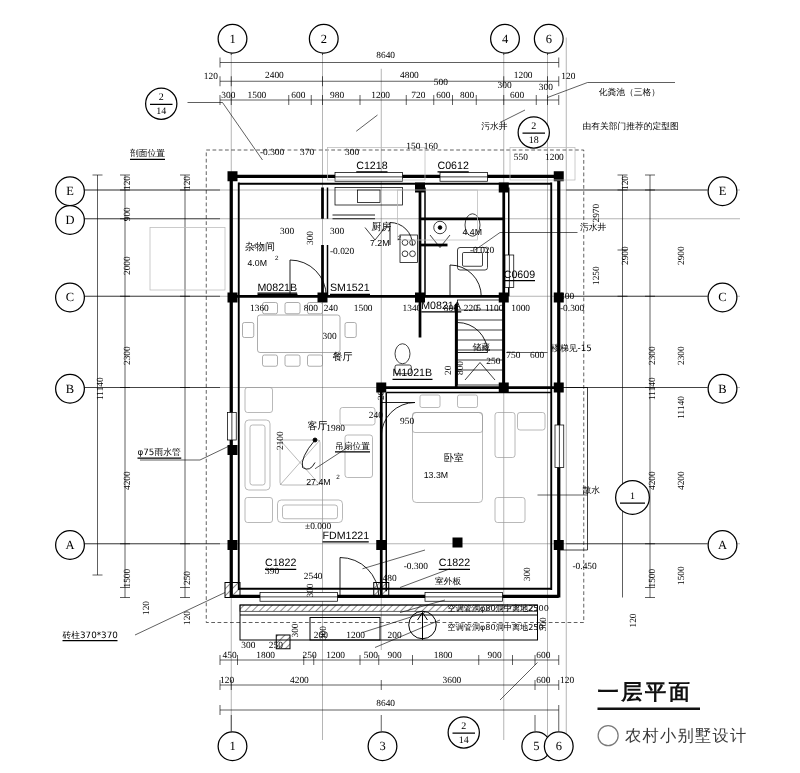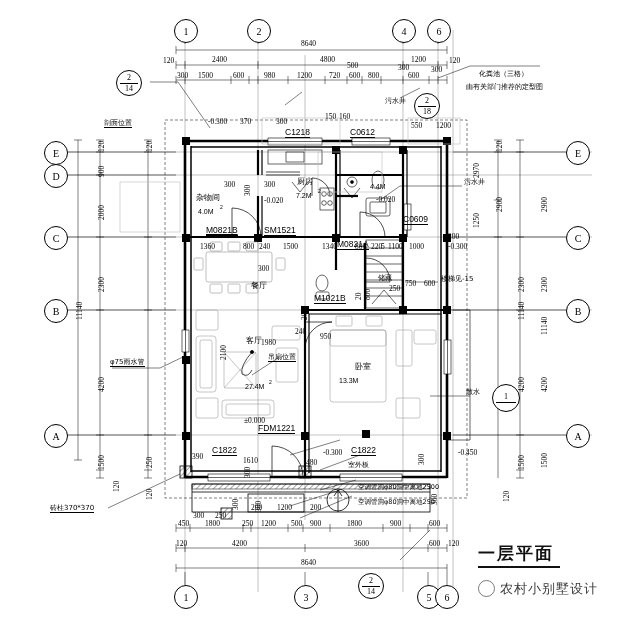--- a/index.html
+++ b/index.html
@@ -583,21 +583,21 @@
 <div class="lbl cn" style="left:196px;top:194px;font-size:8px;">杂物间</div>
 <div class="lbl" style="left:198px;top:208px;">4.0M</div>
 <div class="lbl" style="left:220px;top:205px;font-size:5px;">2</div>
 
 <div class="lbl cn" style="left:297px;top:178px;font-size:8px;">厨房</div>
 <div class="lbl" style="left:296px;top:192px;">7.2M</div>
 <div class="lbl" style="left:318px;top:189px;font-size:5px;">2</div>
 
 <div class="lbl" style="left:370px;top:183px;">4.4M</div>
 
-<div class="lbl cn" style="left:217px;top:282px;font-size:8px;padding-left:34px;">餐厅</div>
+<div class="lbl cn" style="left:232px;top:282px;font-size:8px;padding-left:34px;">餐厅</div>
 
 <div class="lbl cn" style="left:246px;top:337px;font-size:8px;">客厅</div>
 <div class="lbl" style="left:245px;top:383px;">27.4M</div>
 <div class="lbl" style="left:269px;top:380px;font-size:5px;">2</div>
 
 <div class="lbl cn" style="left:342px;top:363px;font-size:8px;padding-left:13px;">卧室</div>
 <div class="lbl" style="left:339px;top:377px;">13.3M</div>
 
 <div class="lbl cn" style="left:378px;top:275px;font-size:7px;">储藏</div>
 
@@ -615,21 +615,21 @@
 
 <div class="lbl dim" style="left:208px;top:118px;">-0.300</div>
 <div class="lbl dim" style="left:244px;top:393px;margin-top:24px;">±0.000</div>
 <div class="lbl dim" style="left:264px;top:197px;">-0.020</div>
 <div class="lbl dim" style="left:376px;top:196px;">-0.020</div>
 <div class="lbl dim" style="left:448px;top:243px;">-0.300</div>
 <div class="lbl dim" style="left:458px;top:449px;">-0.450</div>
 <div class="lbl dim" style="left:323px;top:449px;">-0.300</div>
 
 <div class="lbl cn" style="left:479px;top:71px;font-size:7px;">化粪池（三格）</div>
-<div class="lbl cn" style="left:466px;top:84px;font-size:7px;">由有关部门推荐的定型图</div>
+<div class="lbl cn" style="left:466px;top:98px;font-size:7px;">由有关部门推荐的定型图</div>
 <div class="lbl cn" style="left:385px;top:98px;font-size:7px;">污水井</div>
 <div class="lbl cn" style="left:464px;top:179px;font-size:7px;">污水井</div>
 <div class="lbl cn ul" style="left:104px;top:120px;font-size:7px;">剖面位置</div>
 <div class="lbl cn ul" style="left:110px;top:359px;font-size:7px;">φ75雨水管</div>
 <div class="lbl cn ul" style="left:268px;top:354px;font-size:7px;">吊扇位置</div>
 <div class="lbl cn" style="left:441px;top:276px;font-size:7px;">楼梯见-15</div>
 <div class="lbl cn" style="left:466px;top:389px;font-size:7px;">散水</div>
 <div class="lbl cn" style="left:348px;top:462px;font-size:7px;">室外板</div>
 <div class="lbl cn" style="left:358px;top:484px;font-size:6.5px;">空调管洞φ80洞中离地2500</div>
 <div class="lbl cn" style="left:358px;top:499px;font-size:6.5px;">空调管洞φ80洞中离地250</div>
@@ -646,22 +646,22 @@
 <div class="lbl dim" style="left:388px;top:243px;">1100</div>
 <div class="lbl dim" style="left:409px;top:243px;">1000</div>
 <div class="lbl dim" style="left:448px;top:233px;">300</div>
 <div class="lbl dim" style="left:405px;top:280px;">750</div>
 <div class="lbl dim" style="left:424px;top:280px;">600</div>
 <div class="lbl dim" style="left:389px;top:285px;">250</div>
 <div class="lbl dim vert" style="left:220px;top:360px;">2100</div>
 <div class="lbl dim" style="left:261px;top:339px;">1980</div>
 <div class="lbl dim" style="left:295px;top:328px;">240</div>
 <div class="lbl dim" style="left:320px;top:333px;">950</div>
-<div class="lbl dim" style="left:243px;top:457px;">1610</div>
-<div class="lbl dim" style="left:192px;top:453px;">390</div>
+<div class="lbl dim" style="left:243px;top:457px;">2540</div>
+<div class="lbl dim" style="left:192px;top:453px;padding-left:20px;">390</div>
 <div class="lbl dim" style="left:306px;top:459px;">480</div>
 <div class="lbl dim vert" style="left:232px;top:510px;">300</div>
 <div class="lbl dim" style="left:251px;top:504px;">200</div>
 <div class="lbl dim" style="left:277px;top:504px;">1200</div>
 <div class="lbl dim" style="left:310px;top:504px;">200</div>
 <div class="lbl dim" style="left:325px;top:113px;">150</div>
 <div class="lbl dim" style="left:339px;top:113px;">160</div>
 <div class="lbl dim" style="left:411px;top:122px;">550</div>
 <div class="lbl dim" style="left:436px;top:122px;">1200</div>
 <div class="lbl dim" style="left:240px;top:118px;">370</div>

